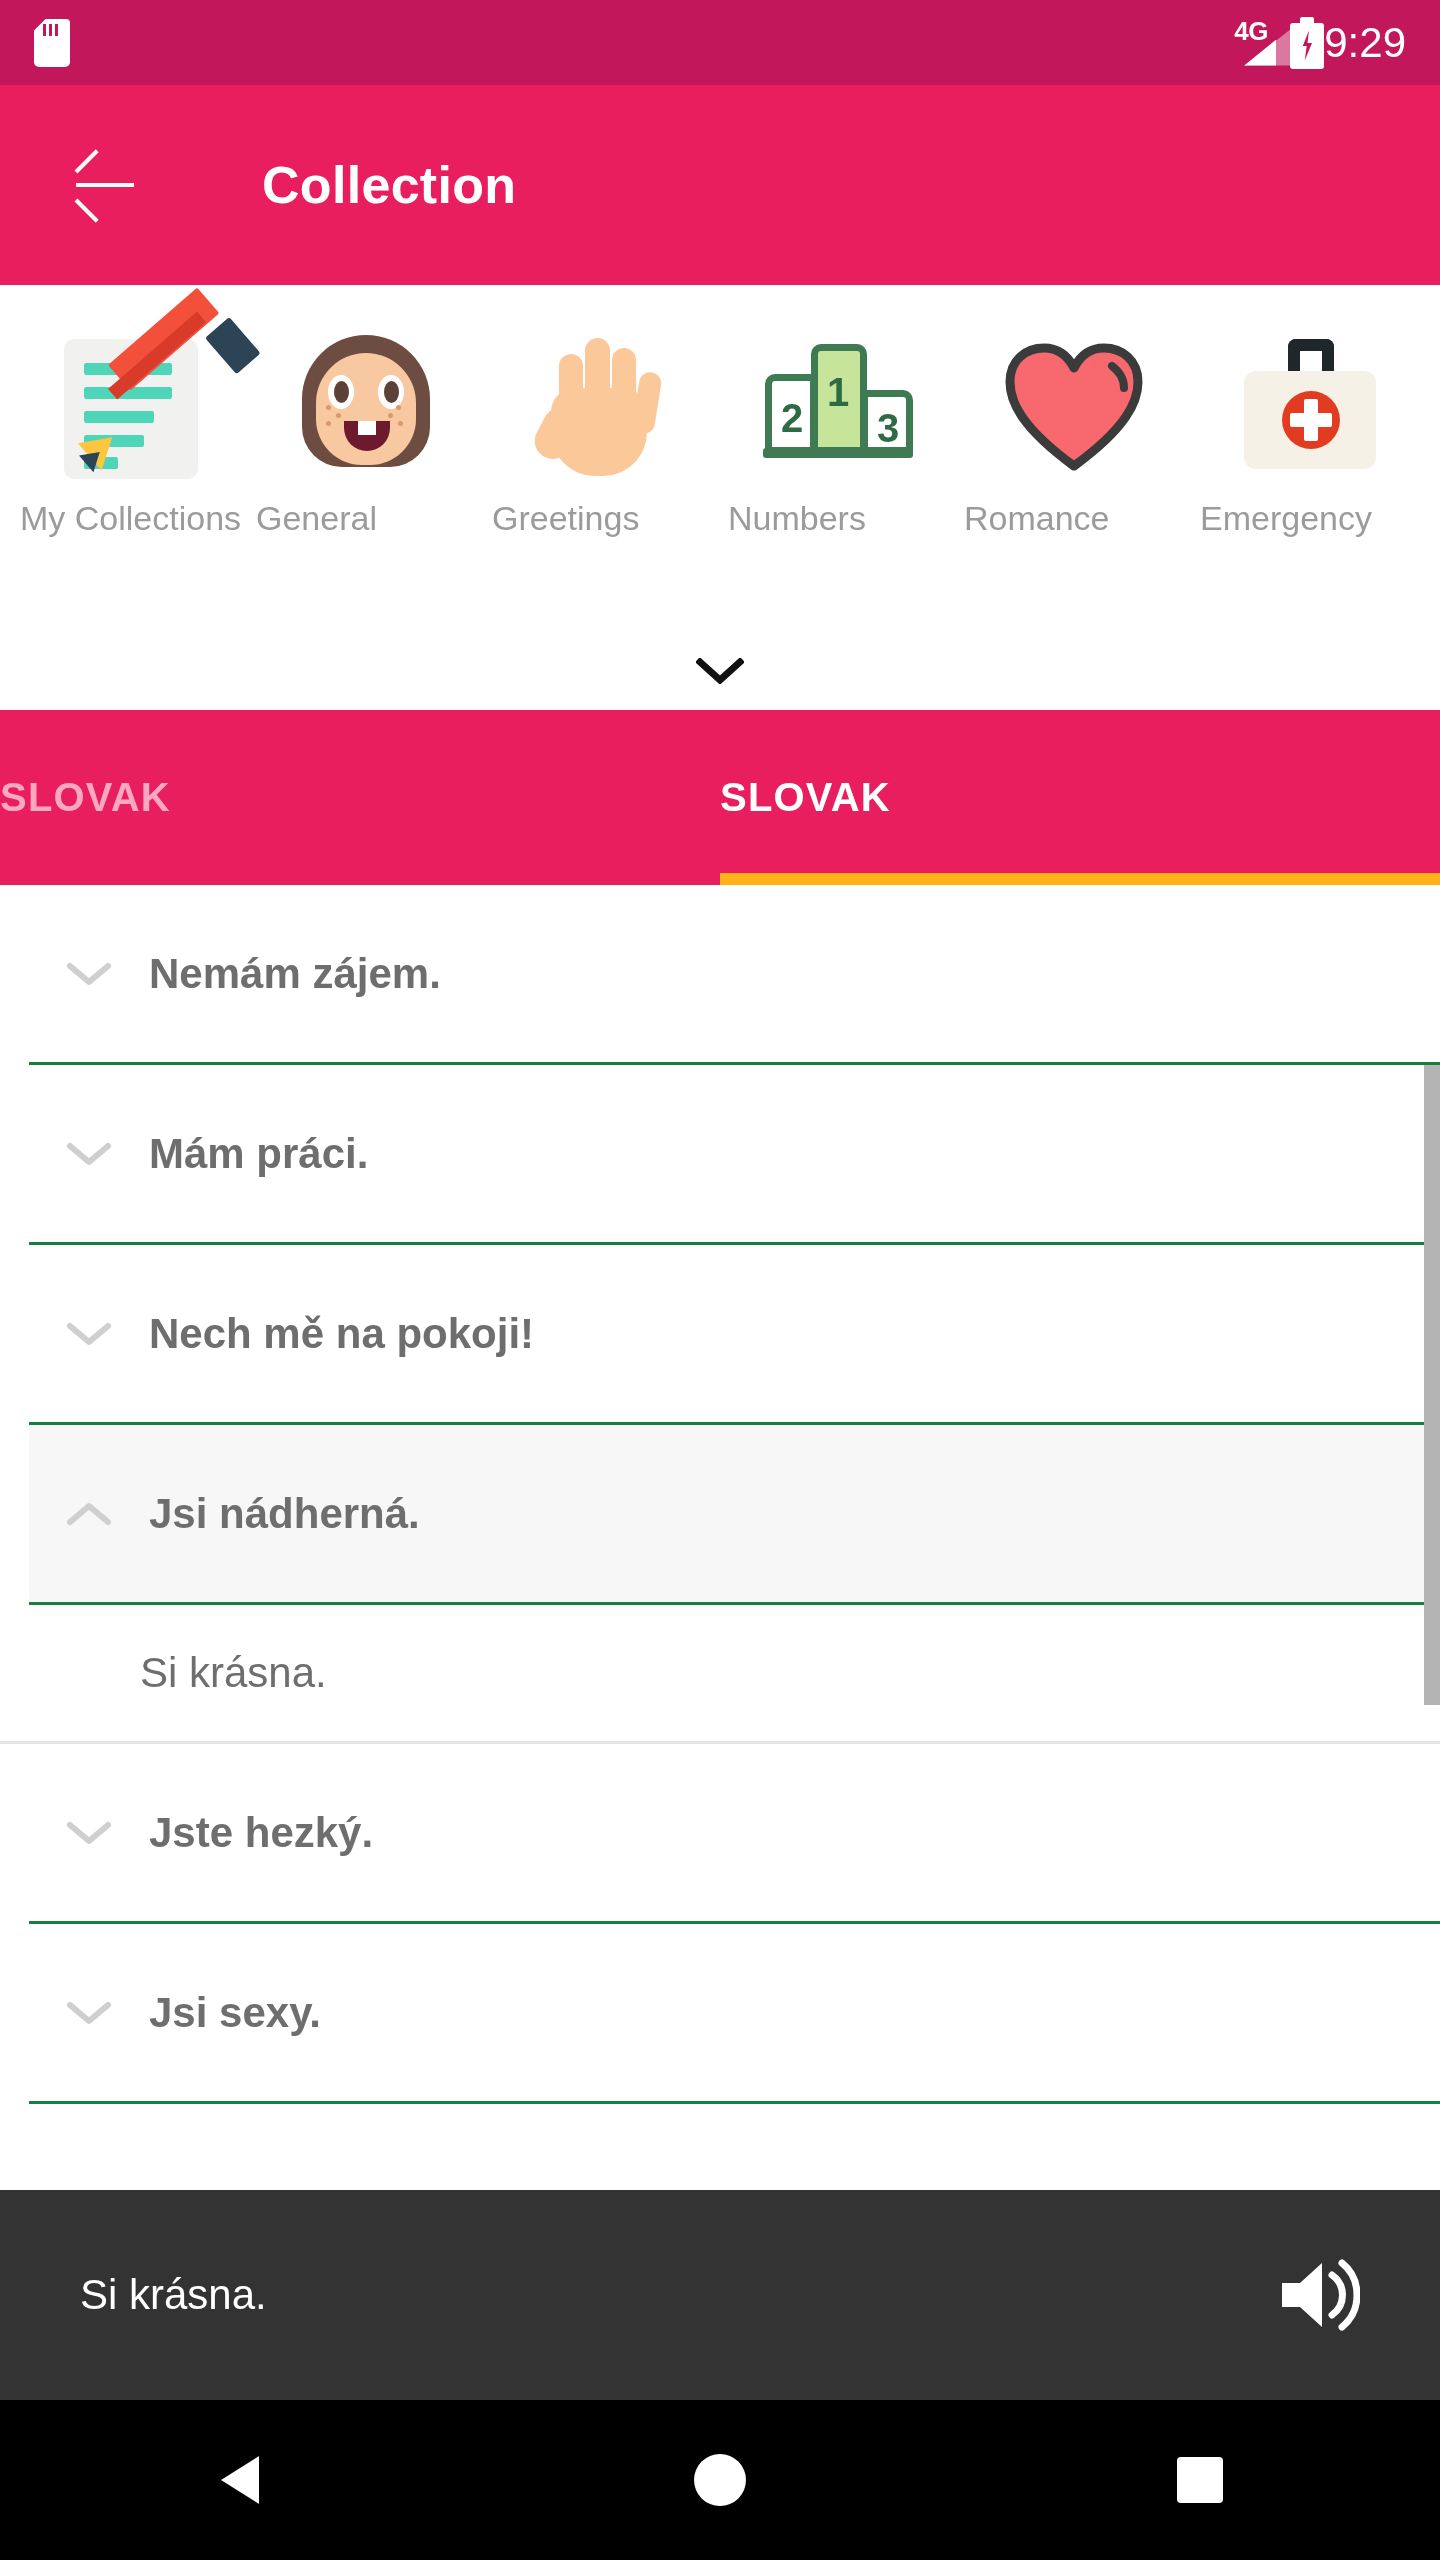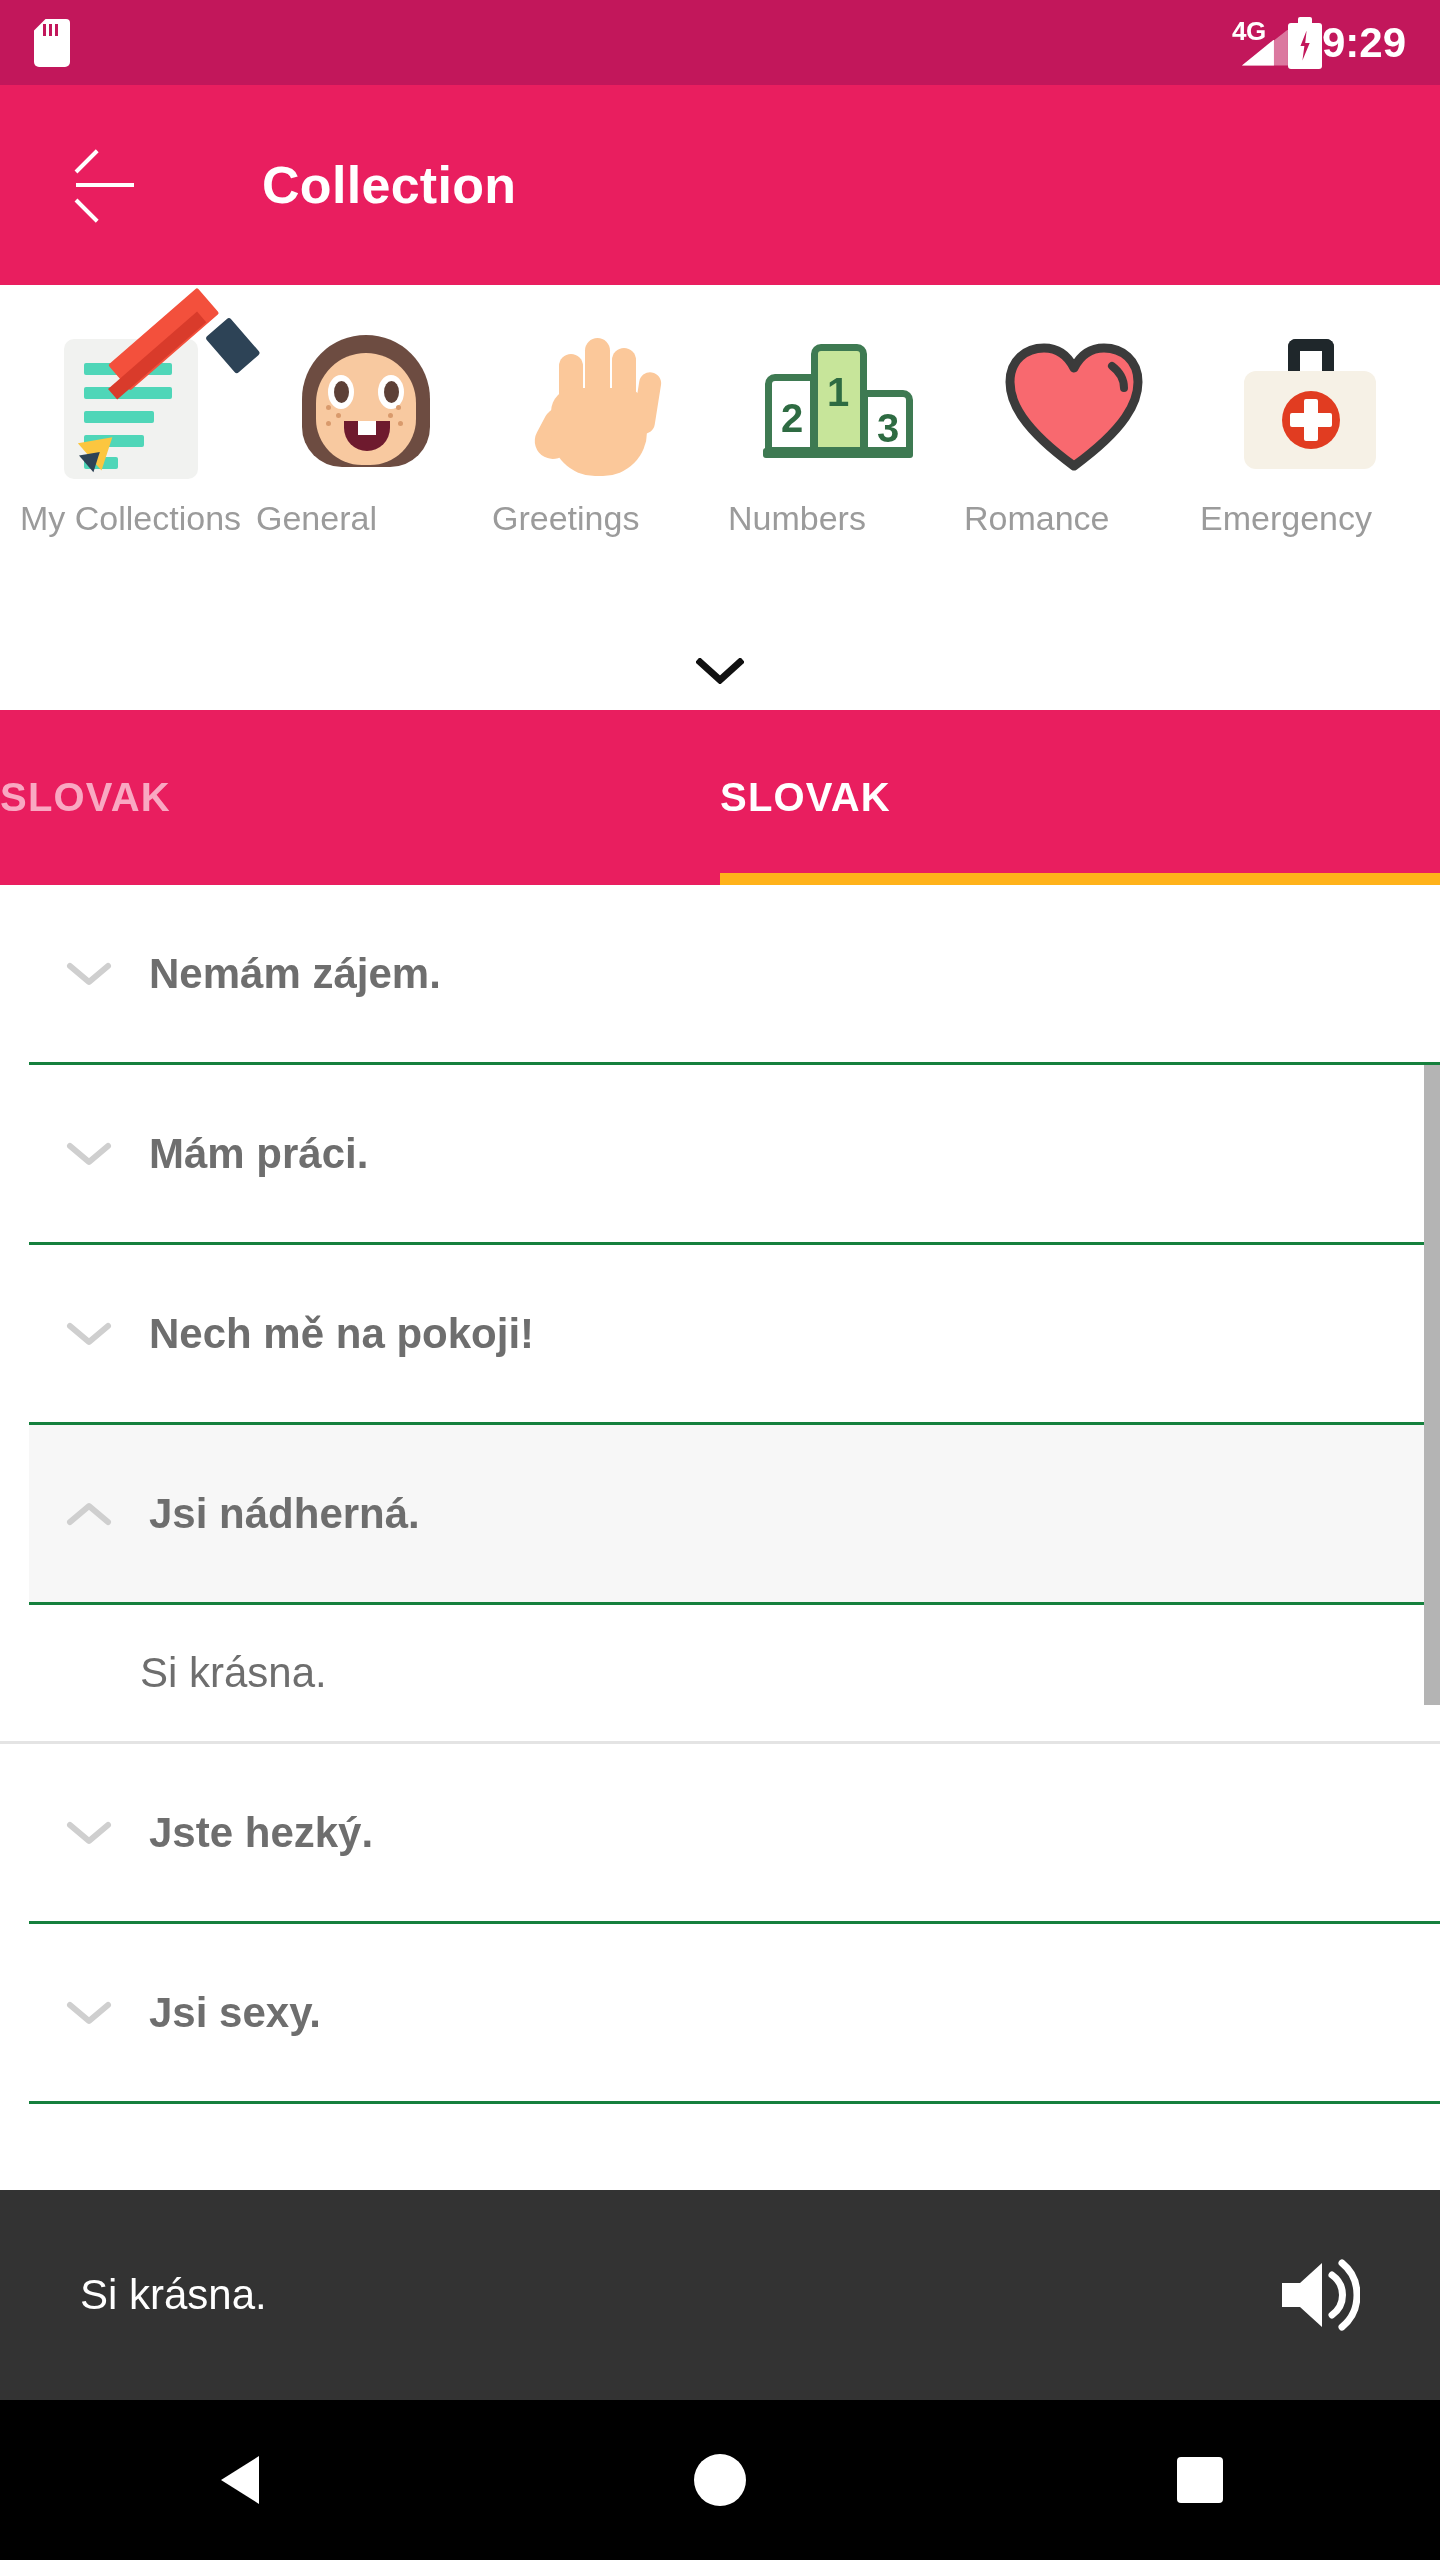--- a/index.html
+++ b/index.html
@@ -46,21 +46,21 @@
     clip-path:polygon(100% 0, 100% 100%, 0 100%);
   }
   .batt { position:relative; width:34px; height:52px; }
   .batt .cap { position:absolute; left:10px; top:0; width:14px; height:6px; background:#fff; border-radius:2px 2px 0 0; }
   .batt .shell { position:absolute; left:0; top:6px; width:34px; height:46px; background:#fff; border-radius:3px; }
   .batt .bolt {
     position:absolute; left:10px; top:14px; width:14px; height:30px;
     background:#C2175B;
     clip-path:polygon(62% 0, 18% 52%, 46% 52%, 32% 100%, 84% 42%, 52% 42%);
   }
-  .sb-time { color:#fff; font-size:42px; font-weight:700; letter-spacing:0px; line-height:1; }
+  .sb-time { color:#fff; font-size:42px; font-weight:400; letter-spacing:0px; line-height:1; }
 
   
   .toolbar {
     position:absolute; top:85px; left:0; width:1440px; height:200px;
     background:#E91E5F; display:flex; align-items:center;
   }
   .back-btn { width:130px; height:130px; margin-left:40px; display:flex; align-items:center; justify-content:center; cursor:pointer; }
   .back-arrow { position:relative; width:58px; height:44px; }
   .back-arrow .shaft { position:absolute; left:0; top:20px; width:58px; height:4px; background:#fff; }
   .back-arrow .head-a { position:absolute; left:0; top:7px; width:30px; height:4px; background:#fff; transform:rotate(-45deg); transform-origin:left center; }

